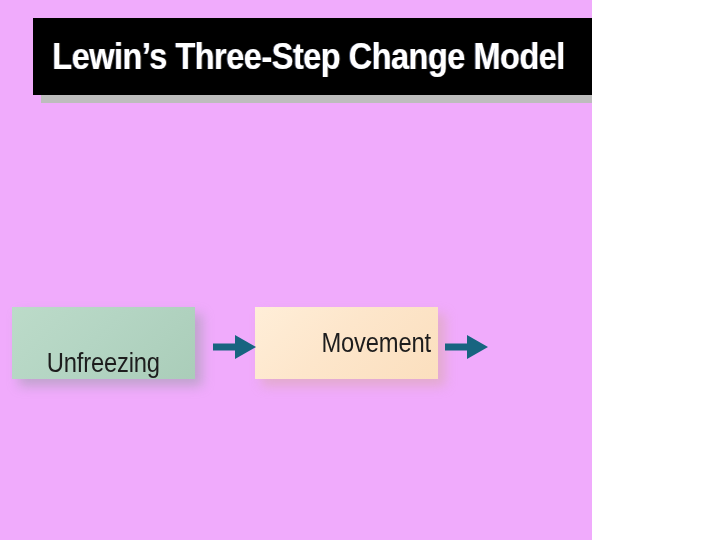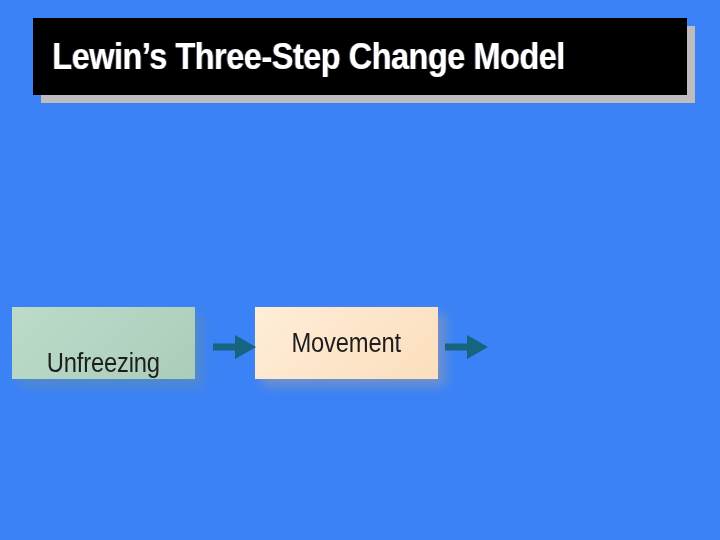--- a/index.html
+++ b/index.html
@@ -6,23 +6,23 @@
   html, body {
     margin: 0;
     padding: 0;
     background: #ffffff;
   }
   body {
     font-family: "Liberation Sans", sans-serif;
   }
   #slide {
     position: relative;
-    width: 720px;
+    width: 592px;
     height: 540px;
-    background: #3b82f6;
+    background: #f0abfc;
     overflow: hidden;
   }
 
   
   .title-shadow {
     position: absolute;
     left: 41px;
     top: 26px;
     width: 654px;
     height: 77px;
@@ -102,21 +102,21 @@
     color: #1d1d1d;
     font-family: "Liberation Sans", sans-serif;
     font-weight: normal;
     font-size: 27px;
     letter-spacing: -0.2px;
     transform: scaleX(0.88);
     white-space: nowrap;
   }
 
   #node-unfreezing { left: 12px;  width: 183px; align-items: flex-end; }
-  #node-movement   { left: 255px; width: 183px; }
+  #node-movement   { left: 255px; width: 183px; justify-content: flex-end; }
   #node-refreezing { left: 480px; width: 175px; }
 
   
   .arrow {
     position: absolute;
     top: 332px;
     width: 44px;
     height: 30px;
     z-index: 3;
   }

